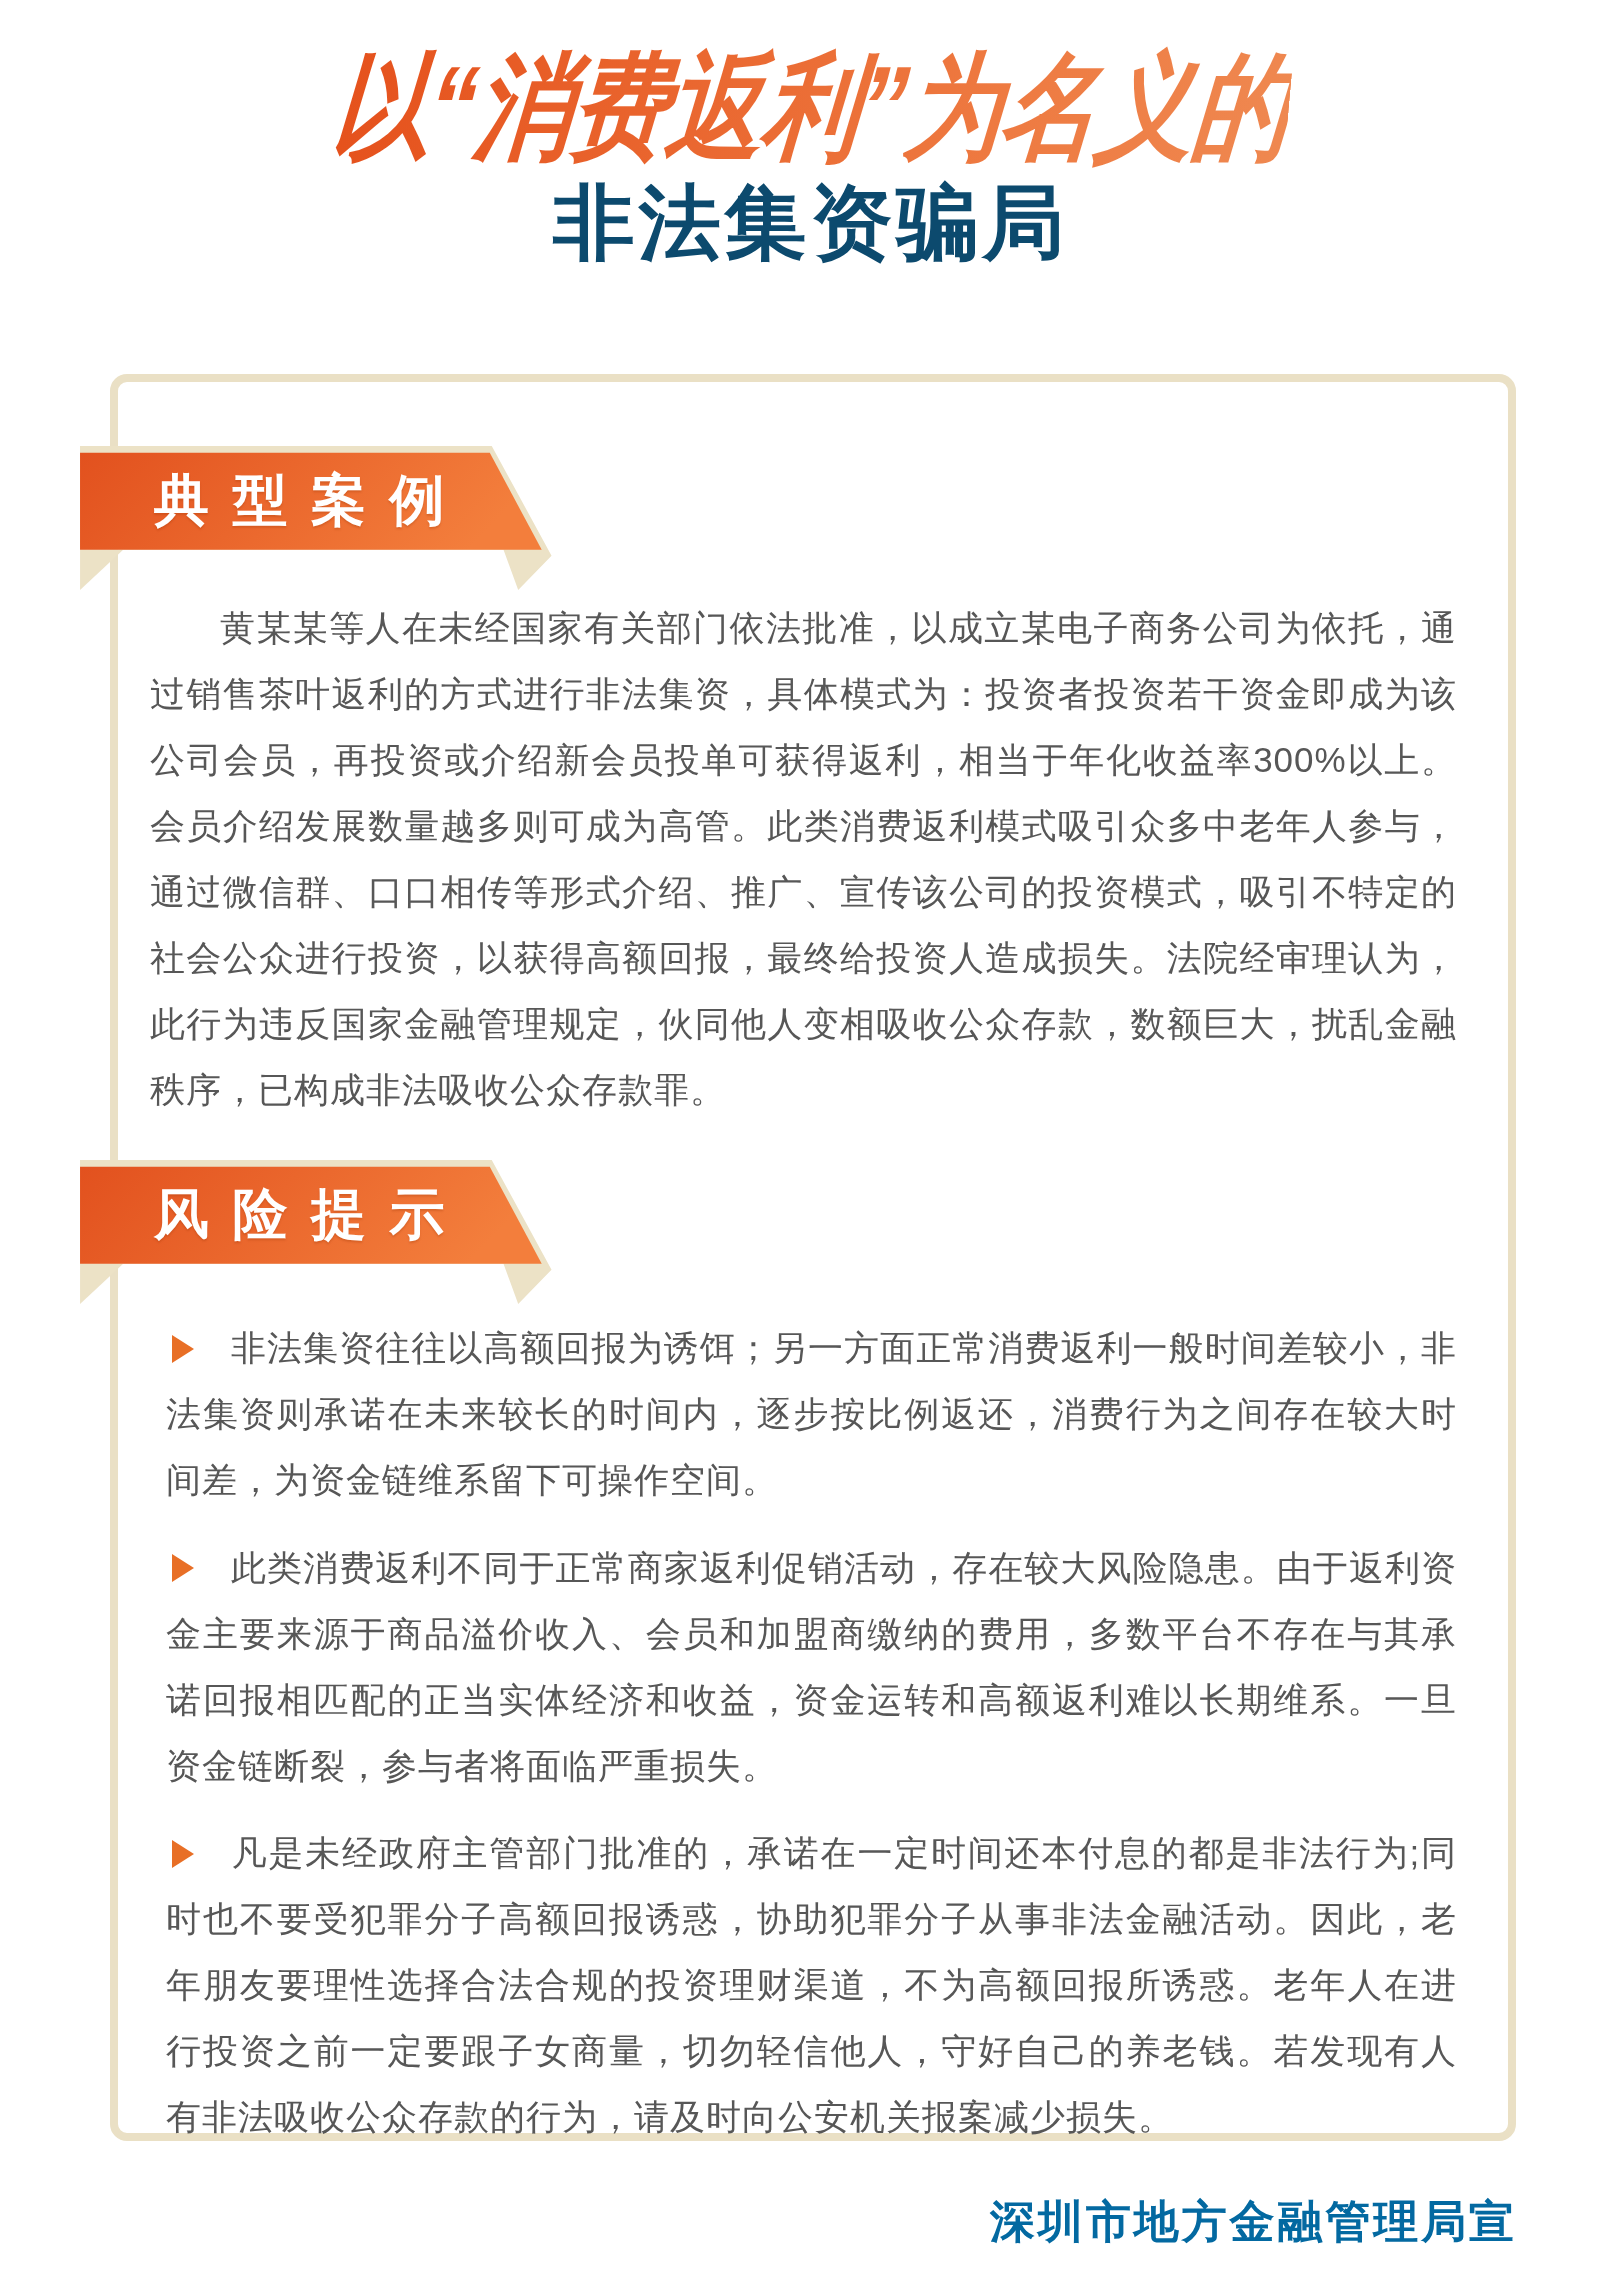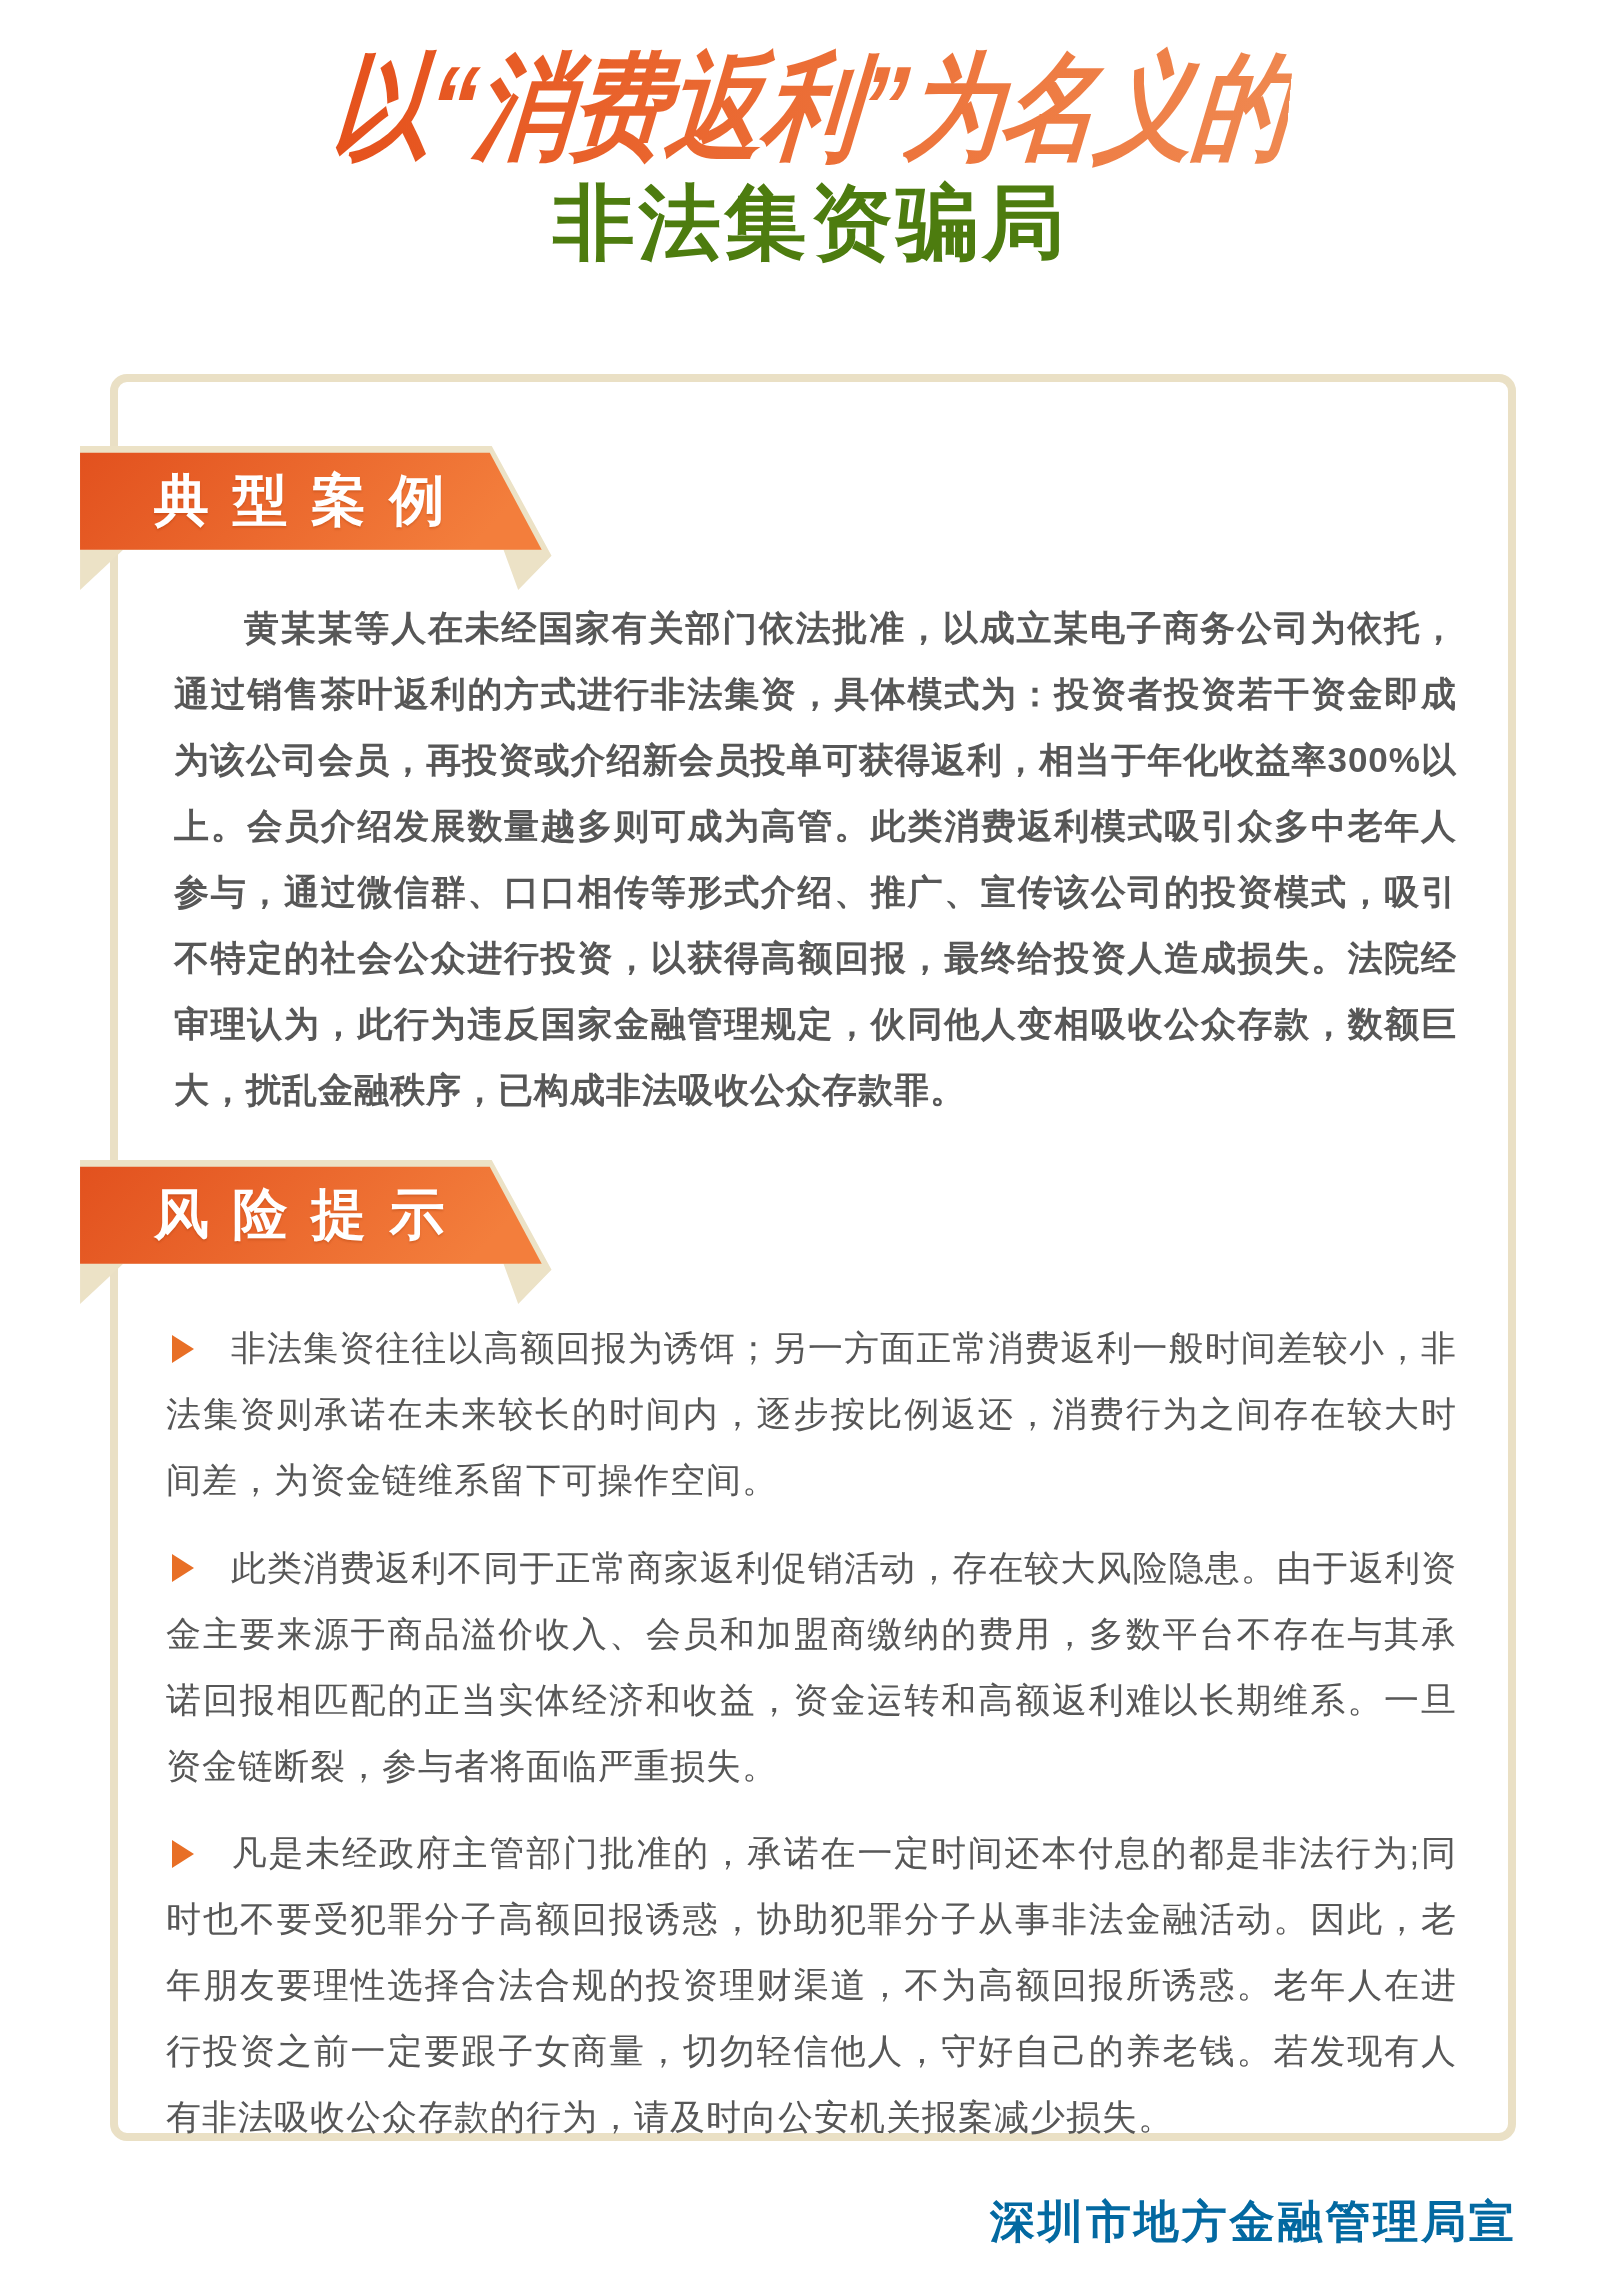--- a/index.html
+++ b/index.html
@@ -14,21 +14,21 @@
     font-size:116px; font-weight:900; font-style:italic; line-height:1.25;
     letter-spacing:-2px;
     transform:scale(0.84,1) skewX(-6deg); transform-origin:50% 50%;
     color:#e8682a;
     background:linear-gradient(92deg,#e5511c 0%, #ee7a41 70%, #ef8850 100%);
     -webkit-background-clip:text; background-clip:text;
     -webkit-text-fill-color:transparent;
   }
   .subtitle {
     margin:2px 0 0; font-size:82px; font-weight:900; line-height:1.0;
-    color:#4d7c0f; letter-spacing:3.9px;
+    color:#0c4a6e; letter-spacing:3.9px;
   }
   
   .card {
     position:absolute; left:110px; top:374px; width:1406px; height:1767px;
     box-sizing:border-box; border:8.8px solid #eae0c5; border-radius:17px;
     background:#ffffff;
   }
   
   .banner { position:absolute; left:-38px; width:500px; height:149px; }
   .banner svg { position:absolute; left:0; top:0; width:500px; height:149px; }
@@ -38,21 +38,21 @@
     font-size:55px; font-weight:900; color:#ffffff; letter-spacing:23.5px;
     text-shadow:0 2px 2px rgba(150,50,0,0.25); white-space:nowrap;
   }
   .banner-case { top:59px; }
   .banner-risk { top:773px;text-align:center; }
   
   .para {
     font-size:35px; line-height:66px; color:#575757;
     text-align:justify; margin:0; letter-spacing:1px;
   }
-  .p-case { margin:213px 51px 0 56px; text-indent:2em;font-weight:bold; }
+  .p-case { margin:213px 51px 0 32px; text-indent:2em; }
   .bullets { margin:192px 51px 0 48px; }
   .bullet { margin:0 0 21.6px 0; text-indent:5.9px; }
   .tri {
     display:inline-block; width:0; height:0;
     border-left:22.5px solid #e86f26;
     border-top:14.7px solid transparent; border-bottom:14.7px solid transparent;
     margin-right:37px; vertical-align:-2.9px;
   }
   
   .credit {

